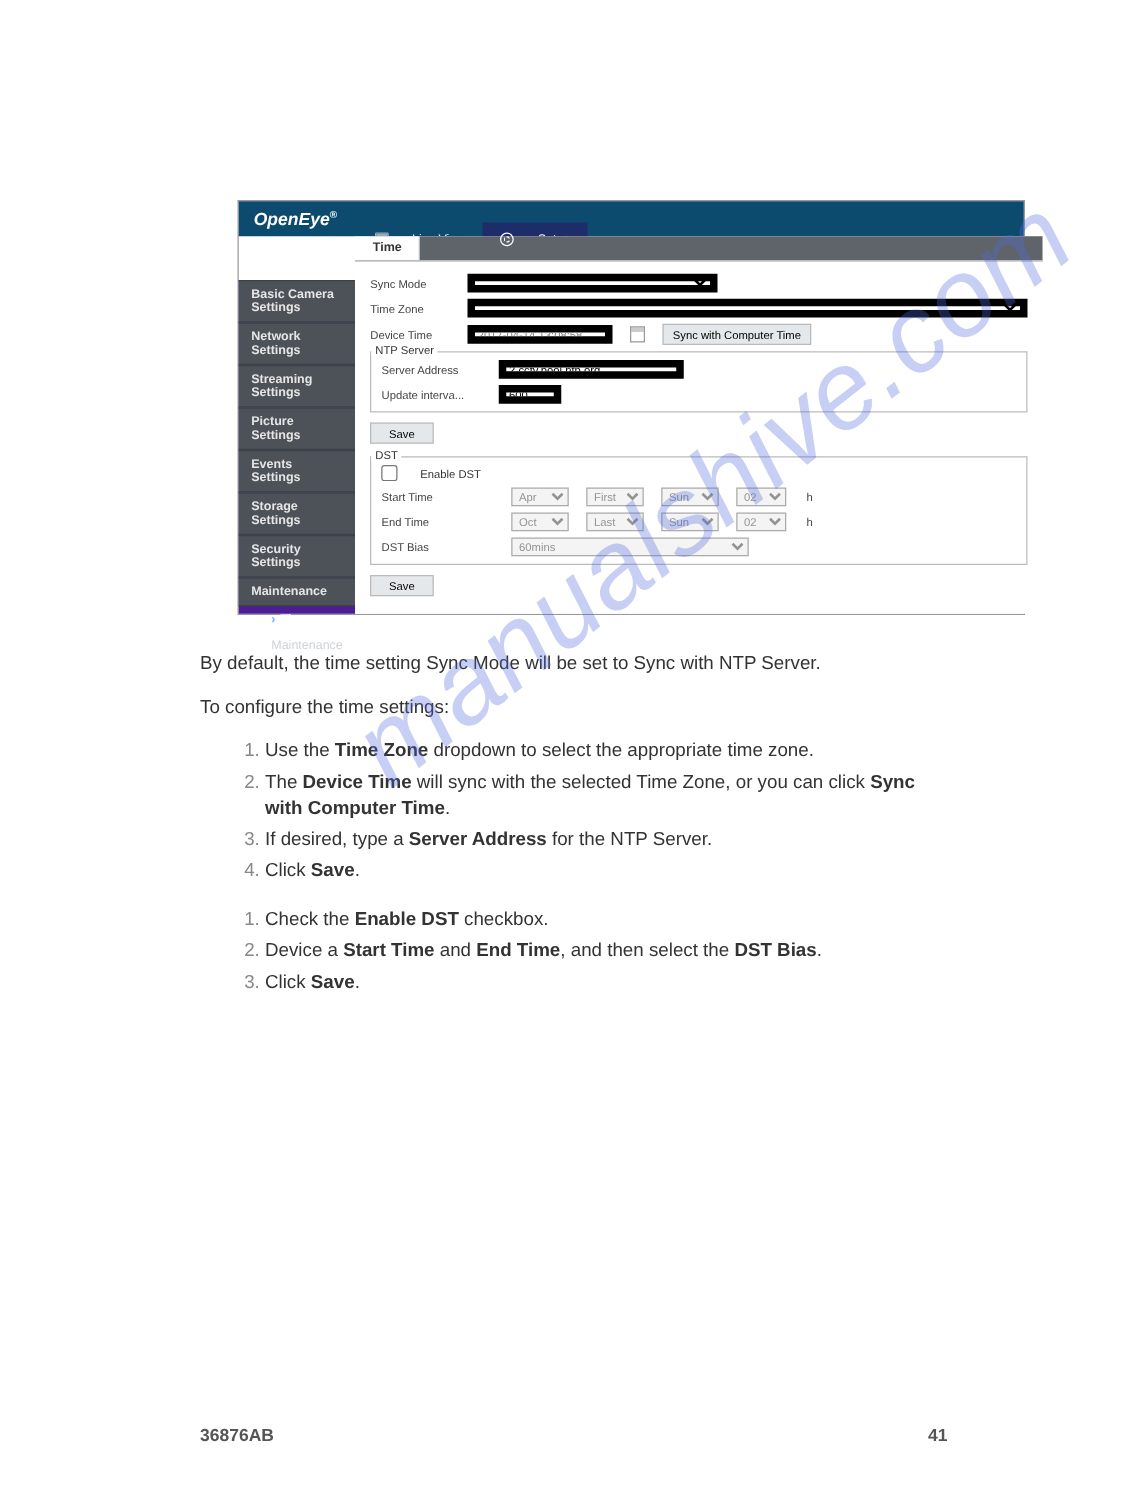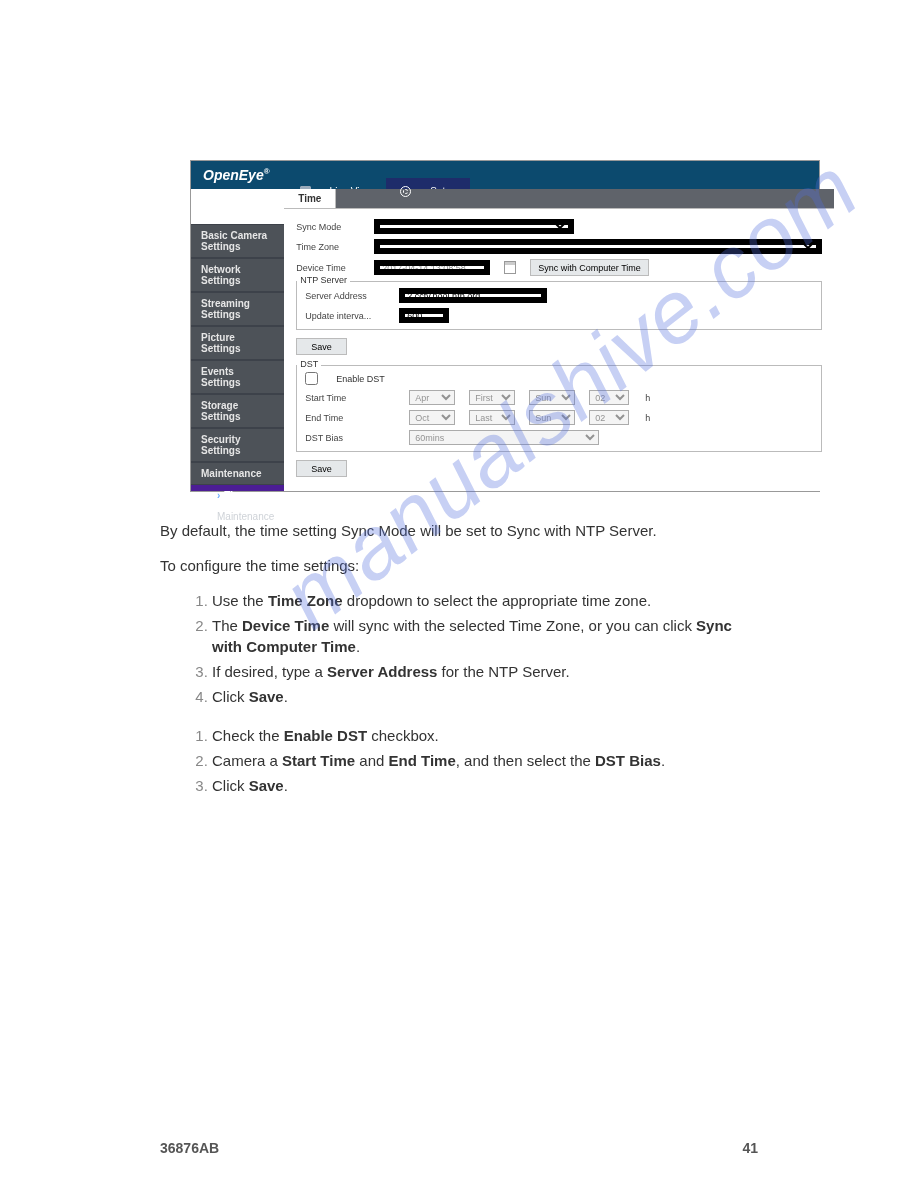--- a/index.html
+++ b/index.html
@@ -160,21 +160,21 @@
     <p>By default, the time setting Sync Mode will be set to Sync with NTP Server.</p>
     <p>To configure the time settings:</p>
     <ol>
       <li><span>Use the </span><span class="b">Time Zone</span><span> dropdown to select the appropriate time zone.</span></li>
       <li><span>The </span><span class="b">Device Time</span><span> will sync with the selected Time Zone, or you can click </span><span class="b">Sync with Computer Time</span><span>.</span></li>
       <li><span>If desired, type a </span><span class="b">Server Address</span><span> for the NTP Server.</span></li>
       <li><span>Click </span><span class="b">Save</span><span>.</span></li>
     </ol>
     <ol>
       <li><span>Check the </span><span class="b">Enable DST</span><span> checkbox.</span></li>
-      <li><span>Camera a </span><span class="b">Start Time</span><span> and </span><span class="b">End Time</span><span>, and then select the </span><span class="b">DST Bias</span><span>.</span></li>
+      <li><span>Device a </span><span class="b">Start Time</span><span> and </span><span class="b">End Time</span><span>, and then select the </span><span class="b">DST Bias</span><span>.</span></li>
       <li><span>Click </span><span class="b">Save</span><span>.</span></li>
     </ol>
   </div>
 
   <div class="wm">manualshive.com</div>
 </div>
 
 <div class="footer">
   <span>36876AB</span>
   <span>41</span>

